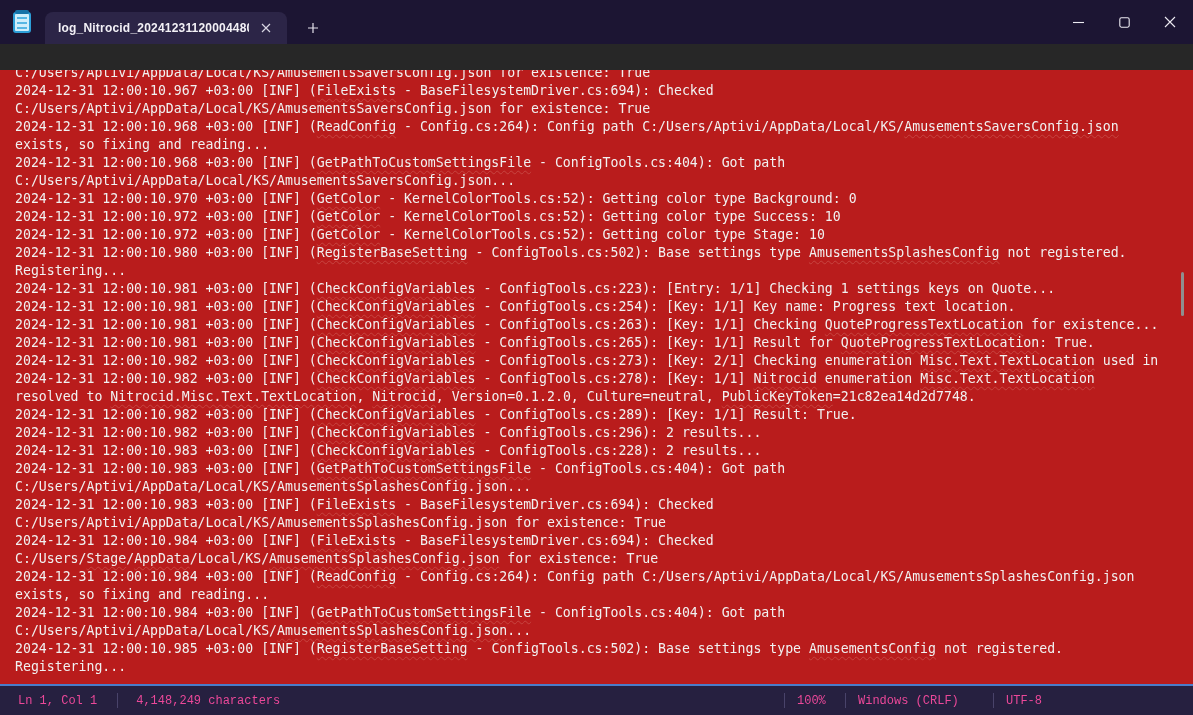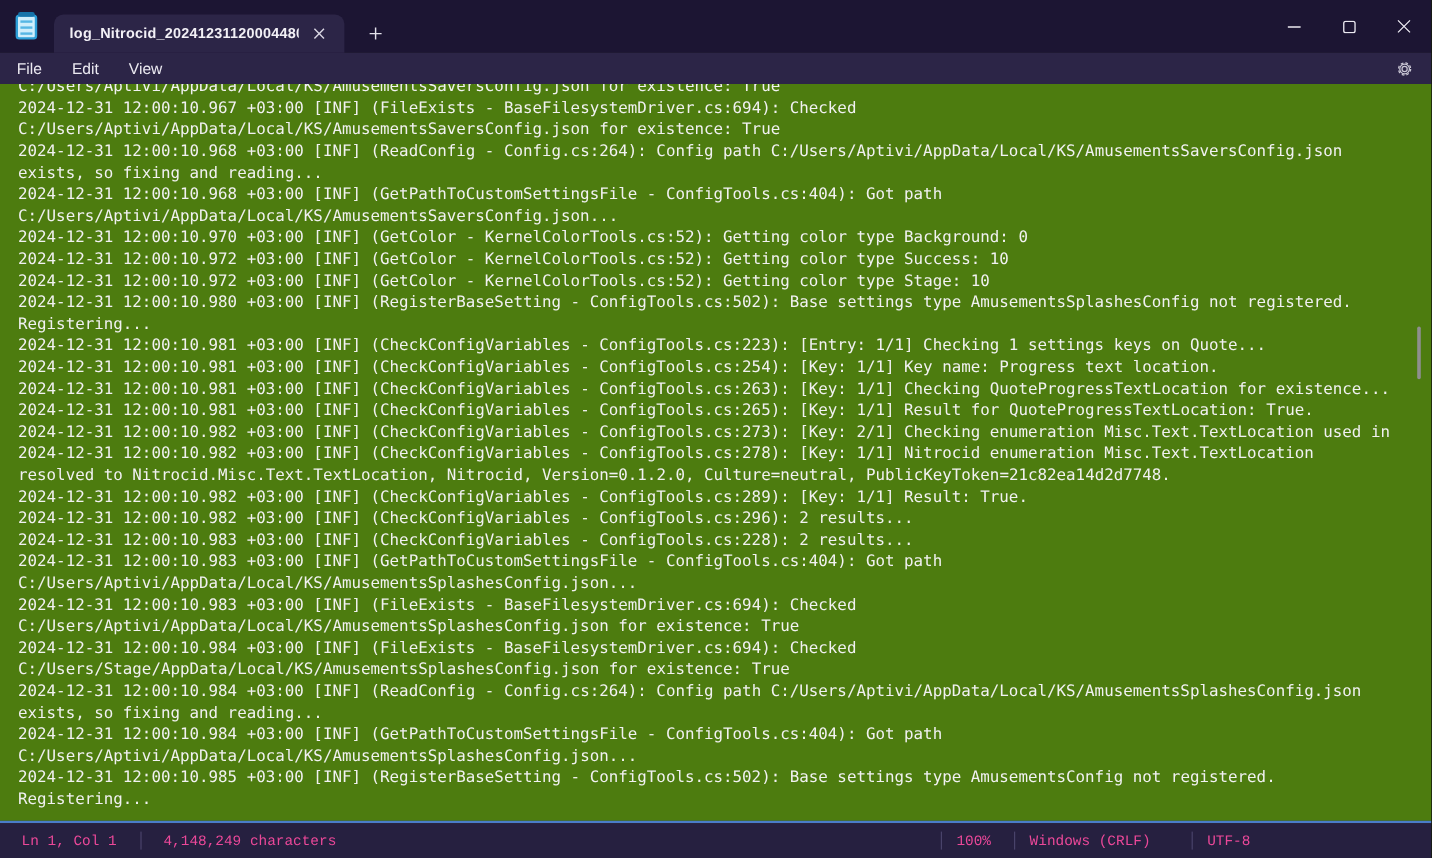--- a/index.html
+++ b/index.html
@@ -24,25 +24,25 @@
   .win-controls { position:absolute; right:0; top:0; height:44px; display:flex; }
   .win-btn { width:46px; height:44px; display:flex; align-items:center; justify-content:center; color:#eceaf2; }
 
   
   .menubar { position:absolute; top:44px; left:0; width:100%; height:26px; background:#2c2547; display:flex; align-items:center; }
   .menu-item { color:#ebe9f1; font-size:13px; padding:3px 11px; margin-left:3px; border-radius:4px; }
   .menubar .spacer { flex:1; }
   .gear-btn { width:34px; height:24px; margin-right:6px; display:flex; align-items:center; justify-content:center; color:#c9c6d4; }
 
   
-  .editor { position:absolute; top:70px; left:0; width:1193px; height:614px; background:#4d7c0f; overflow:hidden; }
+  .editor { position:absolute; top:70px; left:0; width:1193px; height:614px; background:#b91c1c; overflow:hidden; }
   .log-pane { position:absolute; top:-6px; left:15px; right:10px; }
   .log-line { height:18px; line-height:18px; white-space:pre; font-family:"DejaVu Sans Mono","Liberation Mono",monospace;
               font-size:13.2px; color:#f1f1f1; letter-spacing:0; }
-  .sq { text-decoration-style: wavy; text-decoration-color:#c74440;
+  .sq { text-decoration: underline; text-decoration-style: wavy; text-decoration-color:#c74440;
         text-decoration-thickness:1px; text-underline-offset:3px; }
   .vscrollbar { position:absolute; right:9px; top:202px; width:3px; height:44px; background:#8f8f8f; border-radius:2px; }
 
   
   .accent-line { position:absolute; top:684px; left:0; width:100%; height:2px; background:#4a7cc9; }
   .statusbar { position:absolute; top:686px; left:0; width:100%; height:29px; background:#262040;
                display:flex; align-items:center; color:#ec4899; font-size:12px;font-family:Liberation Mono, monospace; }
   .sb-item { padding:0 20px 0 18px; white-space:nowrap; }
   .sb-div { width:1px; height:15px; background:#49436a; }
   .sb-cell { display:flex; align-items:center; height:100%; }
@@ -96,33 +96,20 @@
           </svg>
       </div>
       <div class="win-btn">
         <svg width="12" height="12" viewBox="0 0 12 12">
             <path d="M1 1 L11 11 M11 1 L1 11" stroke="currentColor" stroke-width="1.1" fill="none"></path>
           </svg>
       </div>
     </div>
   </div>
 
-  <div class="menubar">
-    <span class="menu-item">File</span>
-    <span class="menu-item">Edit</span>
-    <span class="menu-item">View</span>
-    <span class="spacer"></span>
-    <span class="gear-btn">
-      <svg width="15" height="15" viewBox="0 0 16 16" fill="none" stroke="currentColor" stroke-width="1.1">
-        <circle cx="8" cy="8" r="2.3"></circle>
-        <circle cx="8" cy="8" r="5.4" stroke-dasharray="2.4 1.85"></circle>
-        <circle cx="8" cy="8" r="4.3"></circle>
-      </svg>
-    </span>
-  </div>
 
   <div class="editor">
     <div class="log-pane">
         <div class="log-line"><span>C:/Users/Aptivi/AppData/Local/KS/AmusementsSaversConfig.json for existence: True</span></div>
         <div class="log-line"><span>2024-12-31 12:00:10.967 +03:00 [INF] (</span><span class="sq">FileExists</span><span> - BaseFilesystemDriver.cs:694): Checked</span></div>
         <div class="log-line"><span>C:/Users/Aptivi/AppData/Local/KS/AmusementsSaversConfig.json for existence: True</span></div>
         <div class="log-line"><span>2024-12-31 12:00:10.968 +03:00 [INF] (</span><span class="sq">ReadConfig</span><span> - Config.cs:264): Config path C:/Users/Aptivi/AppData/Local/KS/</span><span class="sq">AmusementsSaversConfig.json</span></div>
         <div class="log-line"><span>exists, so fixing and reading...</span></div>
         <div class="log-line"><span>2024-12-31 12:00:10.968 +03:00 [INF] (</span><span class="sq">GetPathToCustomSettingsFile</span><span> - ConfigTools.cs:404): Got path</span></div>
         <div class="log-line"><span>C:/Users/Aptivi/AppData/Local/KS/AmusementsSaversConfig.json...</span></div>

